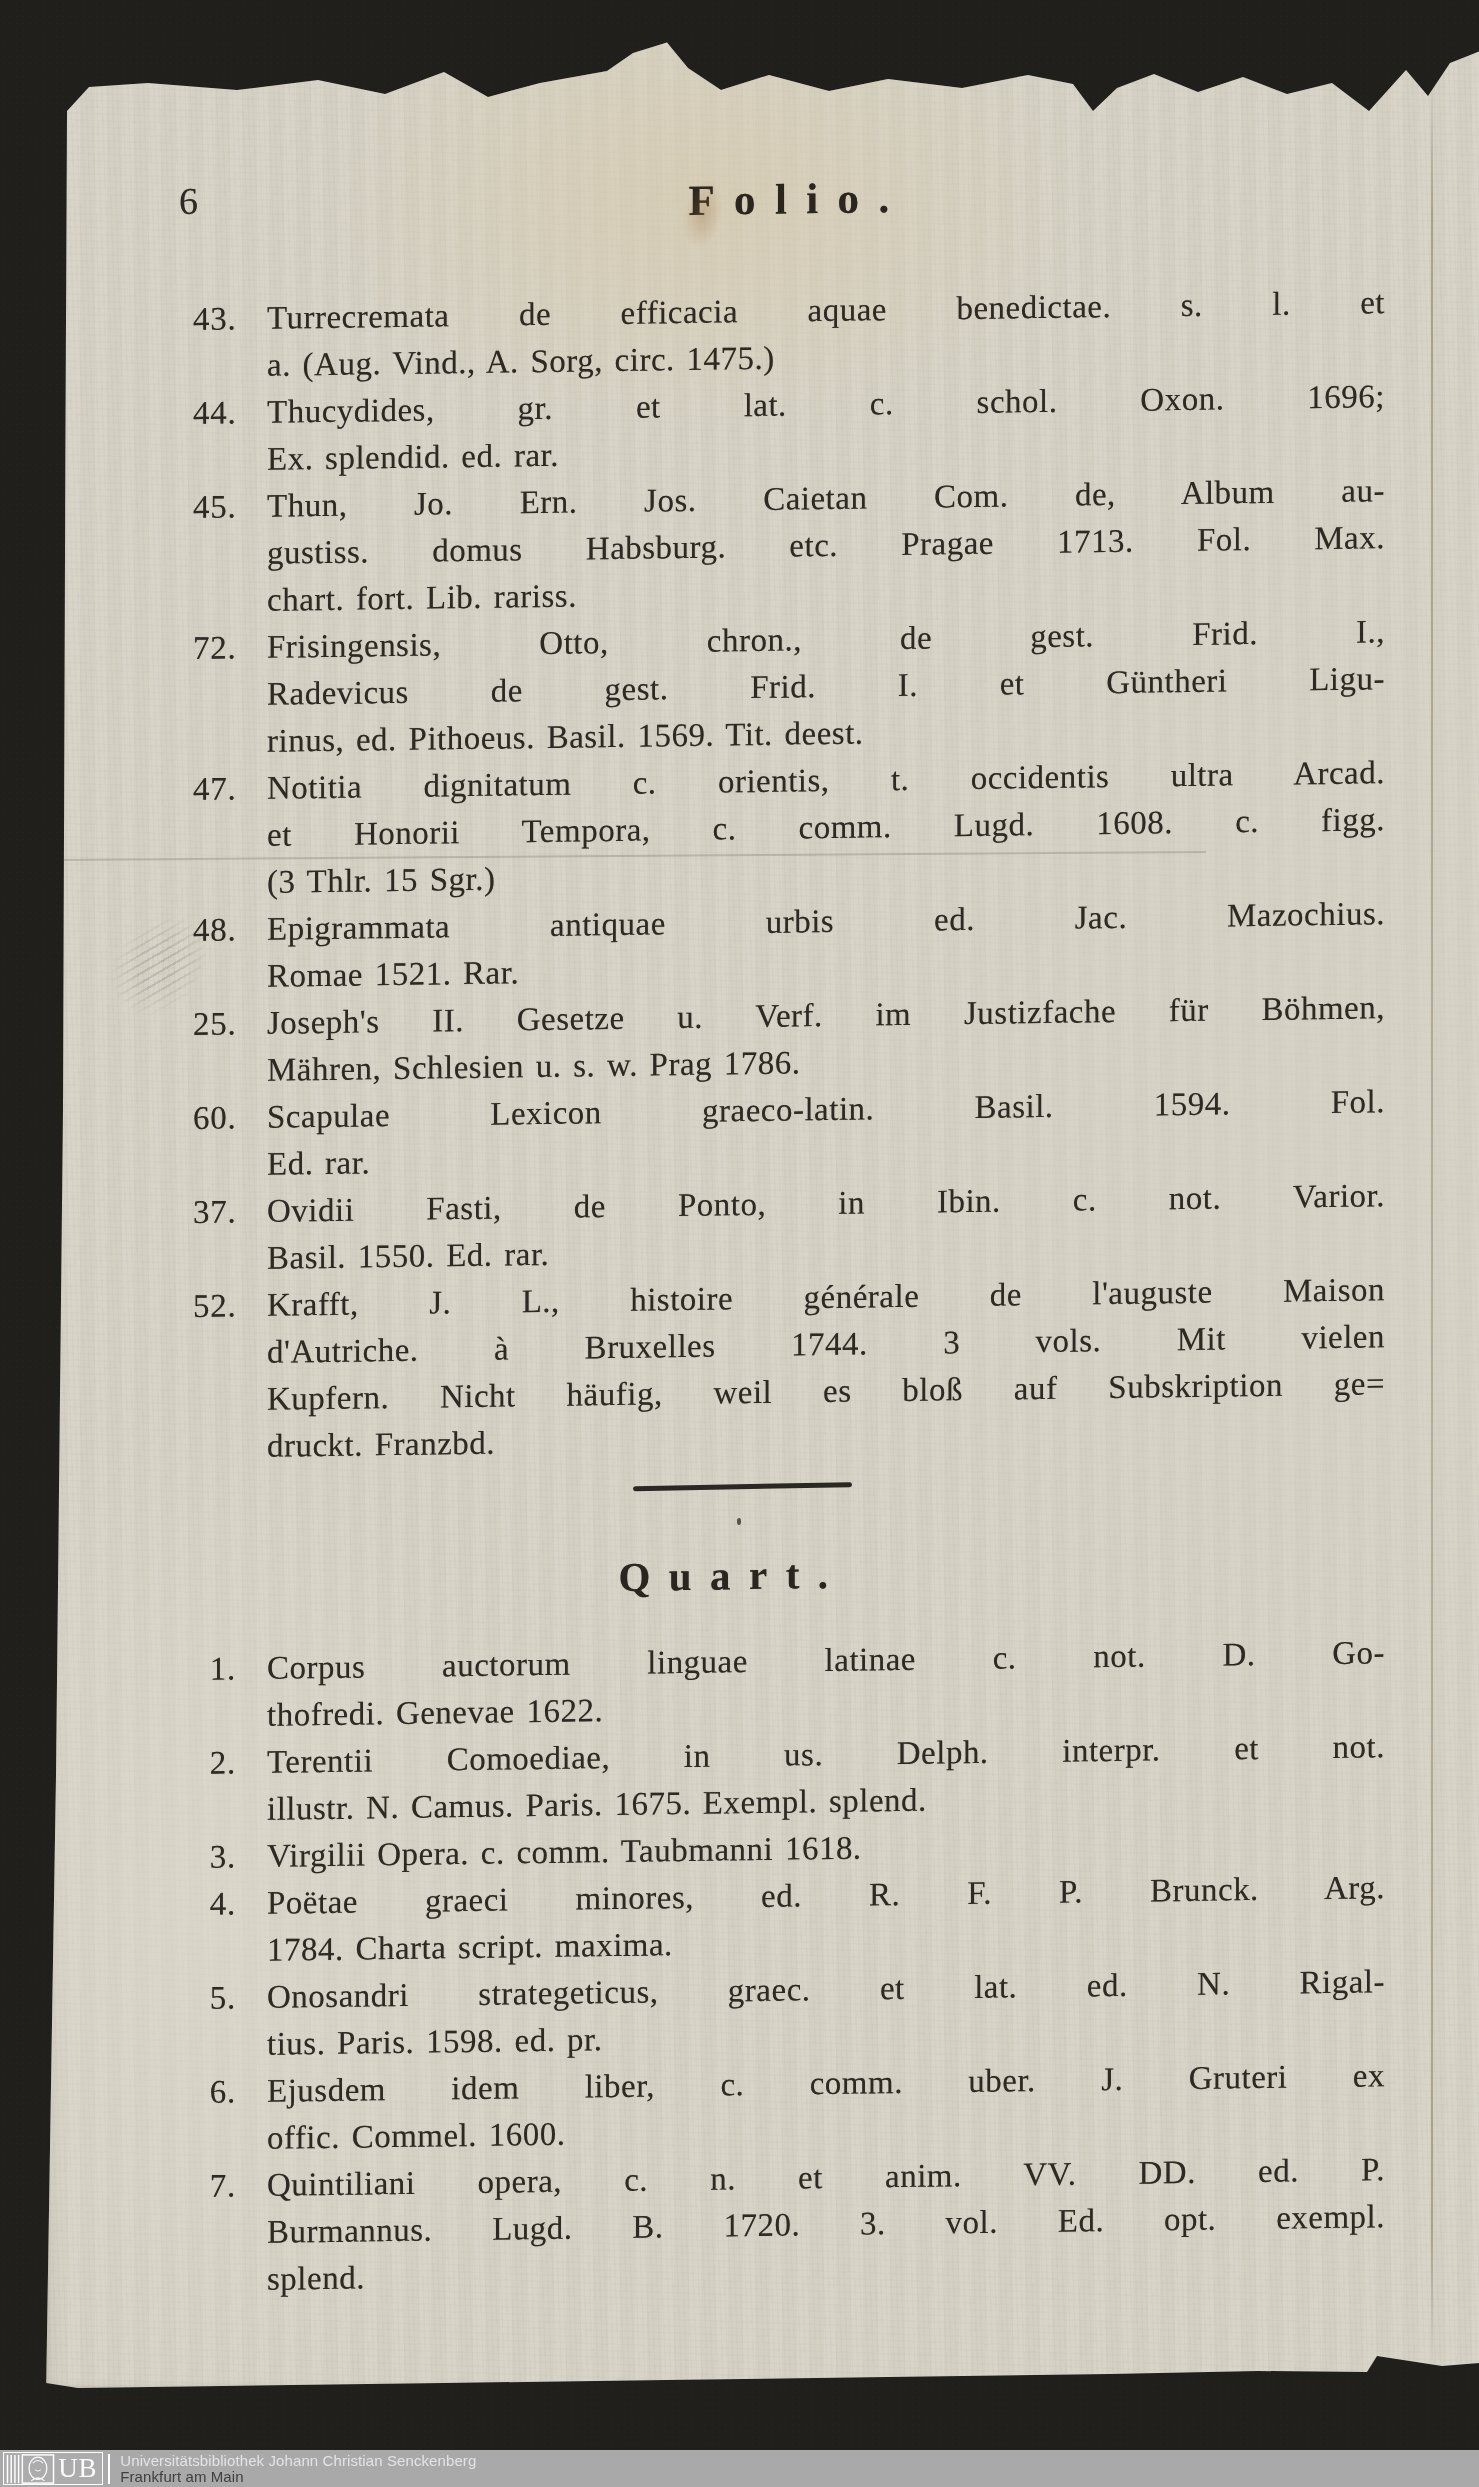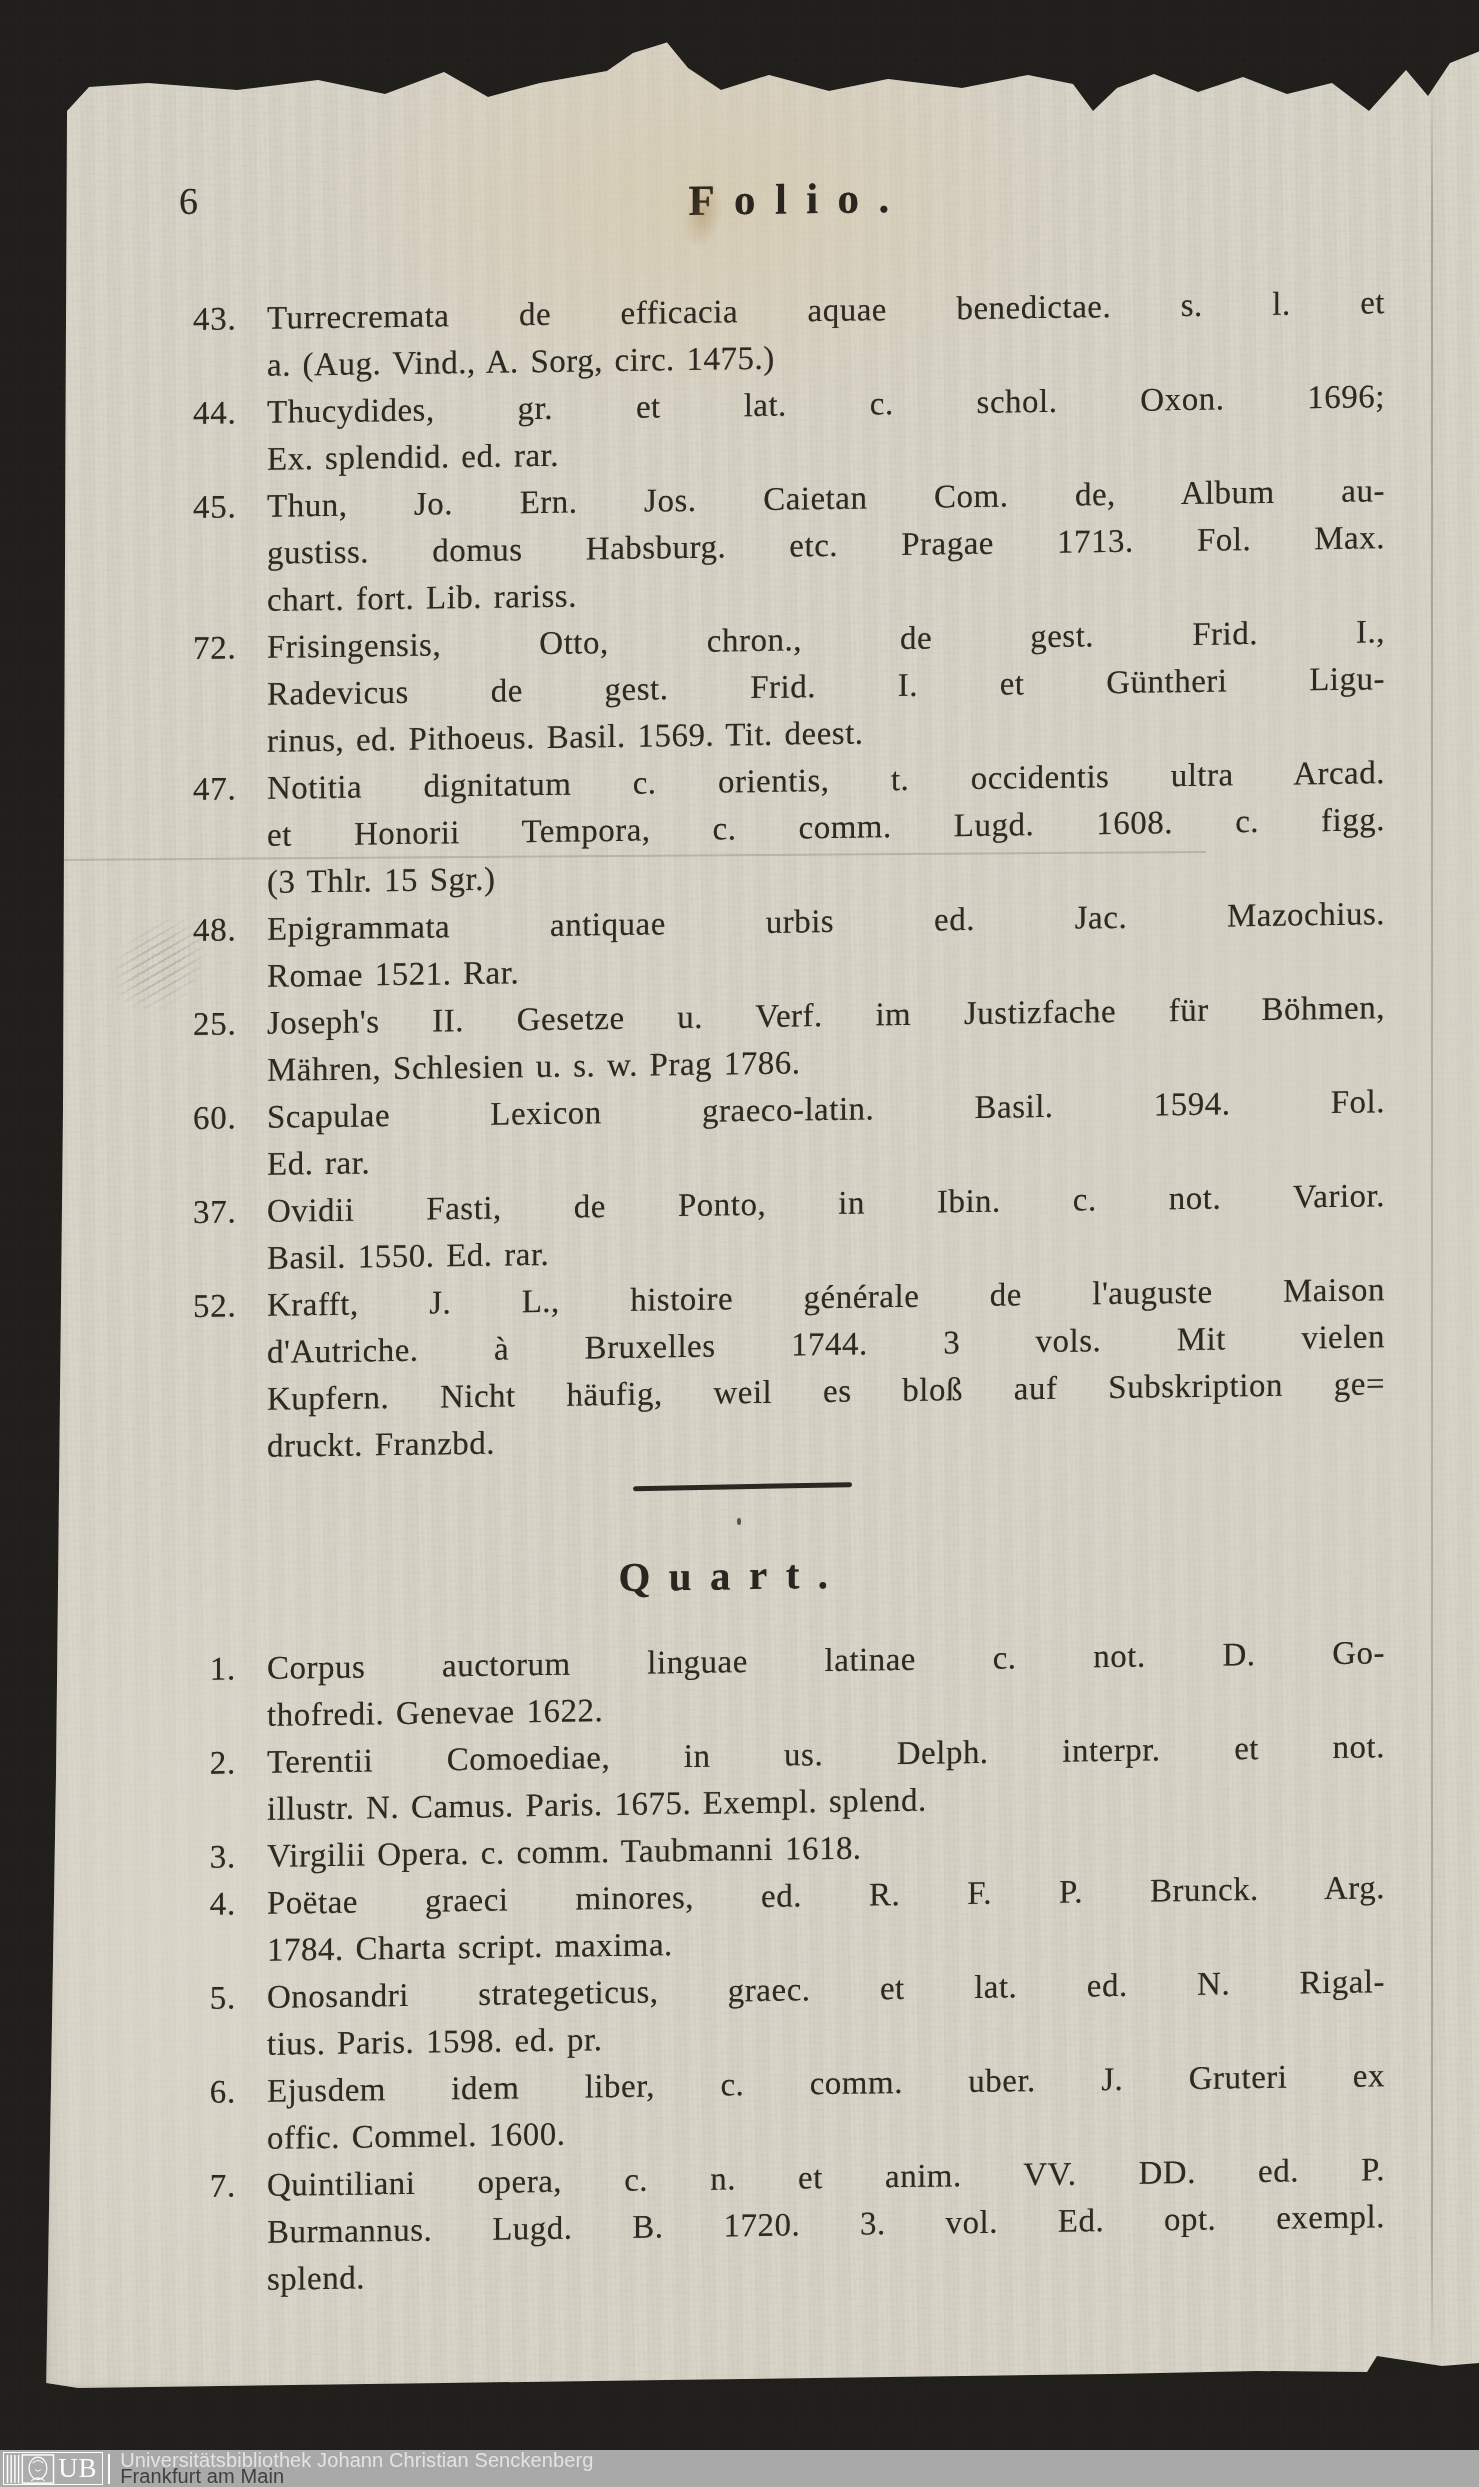--- a/index.html
+++ b/index.html
@@ -66,21 +66,21 @@
     background:#3a352d;opacity:0.8;}
   
   .footer{position:absolute;left:0;top:2450px;width:1479px;height:37px;background:#a9a9a9;
     display:flex;align-items:center;font-family:"Liberation Sans","DejaVu Sans",sans-serif;}
   .logo{display:flex;align-items:center;height:33px;margin-left:3px;
         border:1.5px solid #fdfdfd;box-sizing:border-box;padding:0 5.2px 0 2.2px;background:rgba(255,255,255,0.04);}
   .logo svg{display:block;}
   .ub{color:#fdfdfd;font-family:"Liberation Serif","DejaVu Serif",serif;font-weight:normal;
       font-size:27px;line-height:1;margin-left:3px;letter-spacing:0.7px;}
   .sep{width:2.2px;height:30px;background:#fdfdfd;margin:0 10.4px 0 4.4px;}
-  .libtext{color:#e3e3e3;font-size:20px;line-height:15.5px;letter-spacing:0.1px;}
+  .libtext{color:#e3e3e3;font-size:15px;line-height:15.5px;letter-spacing:0.1px;}
   .libtext .l2{color:#404040;}
 </style>
 </head>
 <body>
 
 <div class="page">
 
   <div class="paper">
     <div class="content">
       <div class="pagenum">6</div>

